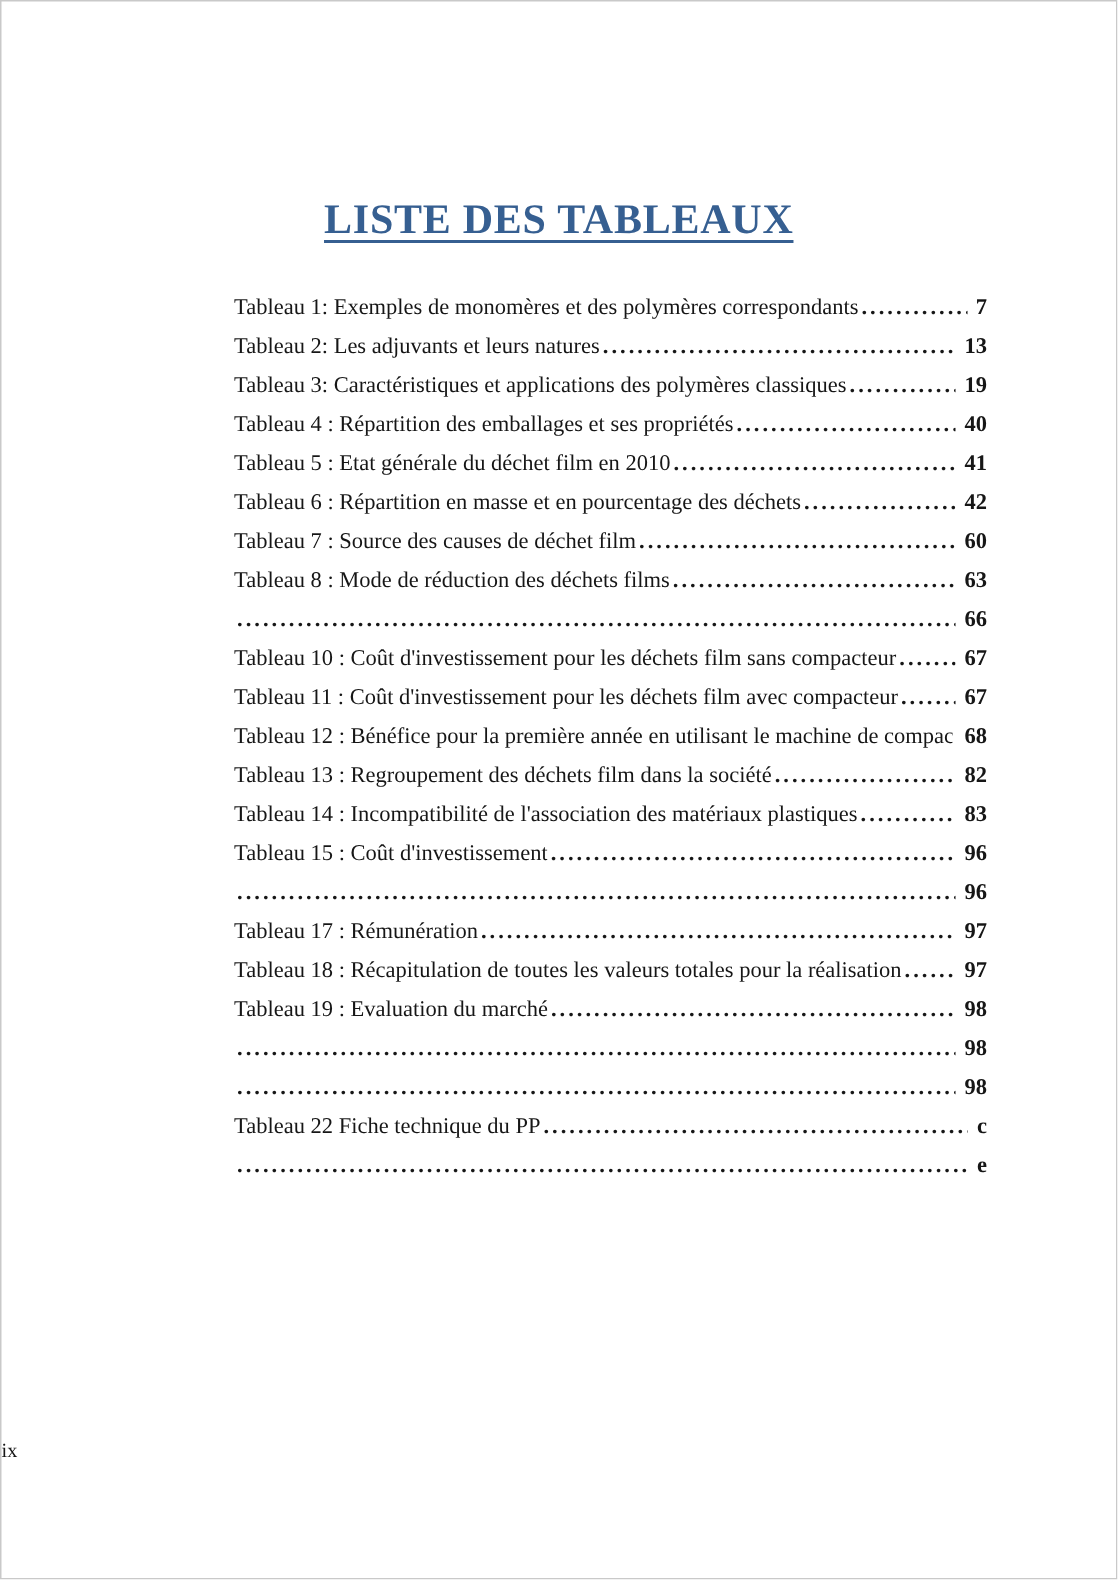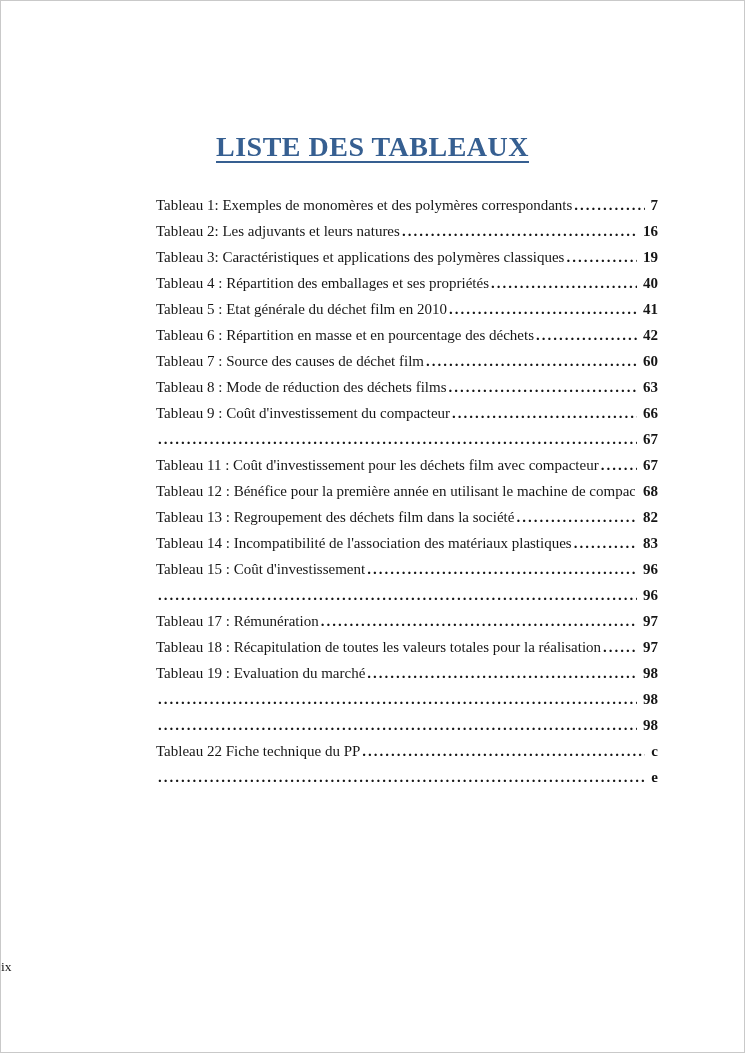--- a/index.html
+++ b/index.html
@@ -85,21 +85,21 @@
   <div class="toc">
   <div class="toc-row">
     <span class="label">Tableau 1: Exemples de monomères et des polymères correspondants</span>
     <span class="leader"></span>
     <span class="pagenum">7</span>
   </div>
 
   <div class="toc-row">
     <span class="label">Tableau 2: Les adjuvants et leurs natures</span>
     <span class="leader"></span>
-    <span class="pagenum">16</span>
+    <span class="pagenum">13</span>
   </div>
 
   <div class="toc-row">
     <span class="label">Tableau 3: Caractéristiques et applications des polymères classiques</span>
     <span class="leader"></span>
     <span class="pagenum">19</span>
   </div>
 
   <div class="toc-row">
     <span class="label">Tableau 4 : Répartition des emballages et ses propriétés</span>
@@ -125,26 +125,26 @@
     <span class="pagenum">60</span>
   </div>
 
   <div class="toc-row">
     <span class="label">Tableau 8 : Mode de réduction des déchets films</span>
     <span class="leader"></span>
     <span class="pagenum">63</span>
   </div>
 
   <div class="toc-row">
-    <span class="label">Tableau 9 : Coût d'investissement du compacteur</span>
     <span class="leader"></span>
     <span class="pagenum">66</span>
   </div>
 
   <div class="toc-row">
+    <span class="label">Tableau 10 : Coût d'investissement pour les déchets film sans compacteur</span>
     <span class="leader"></span>
     <span class="pagenum">67</span>
   </div>
 
   <div class="toc-row">
     <span class="label">Tableau 11 : Coût d'investissement pour les déchets film avec compacteur</span>
     <span class="leader"></span>
     <span class="pagenum">67</span>
   </div>
 

